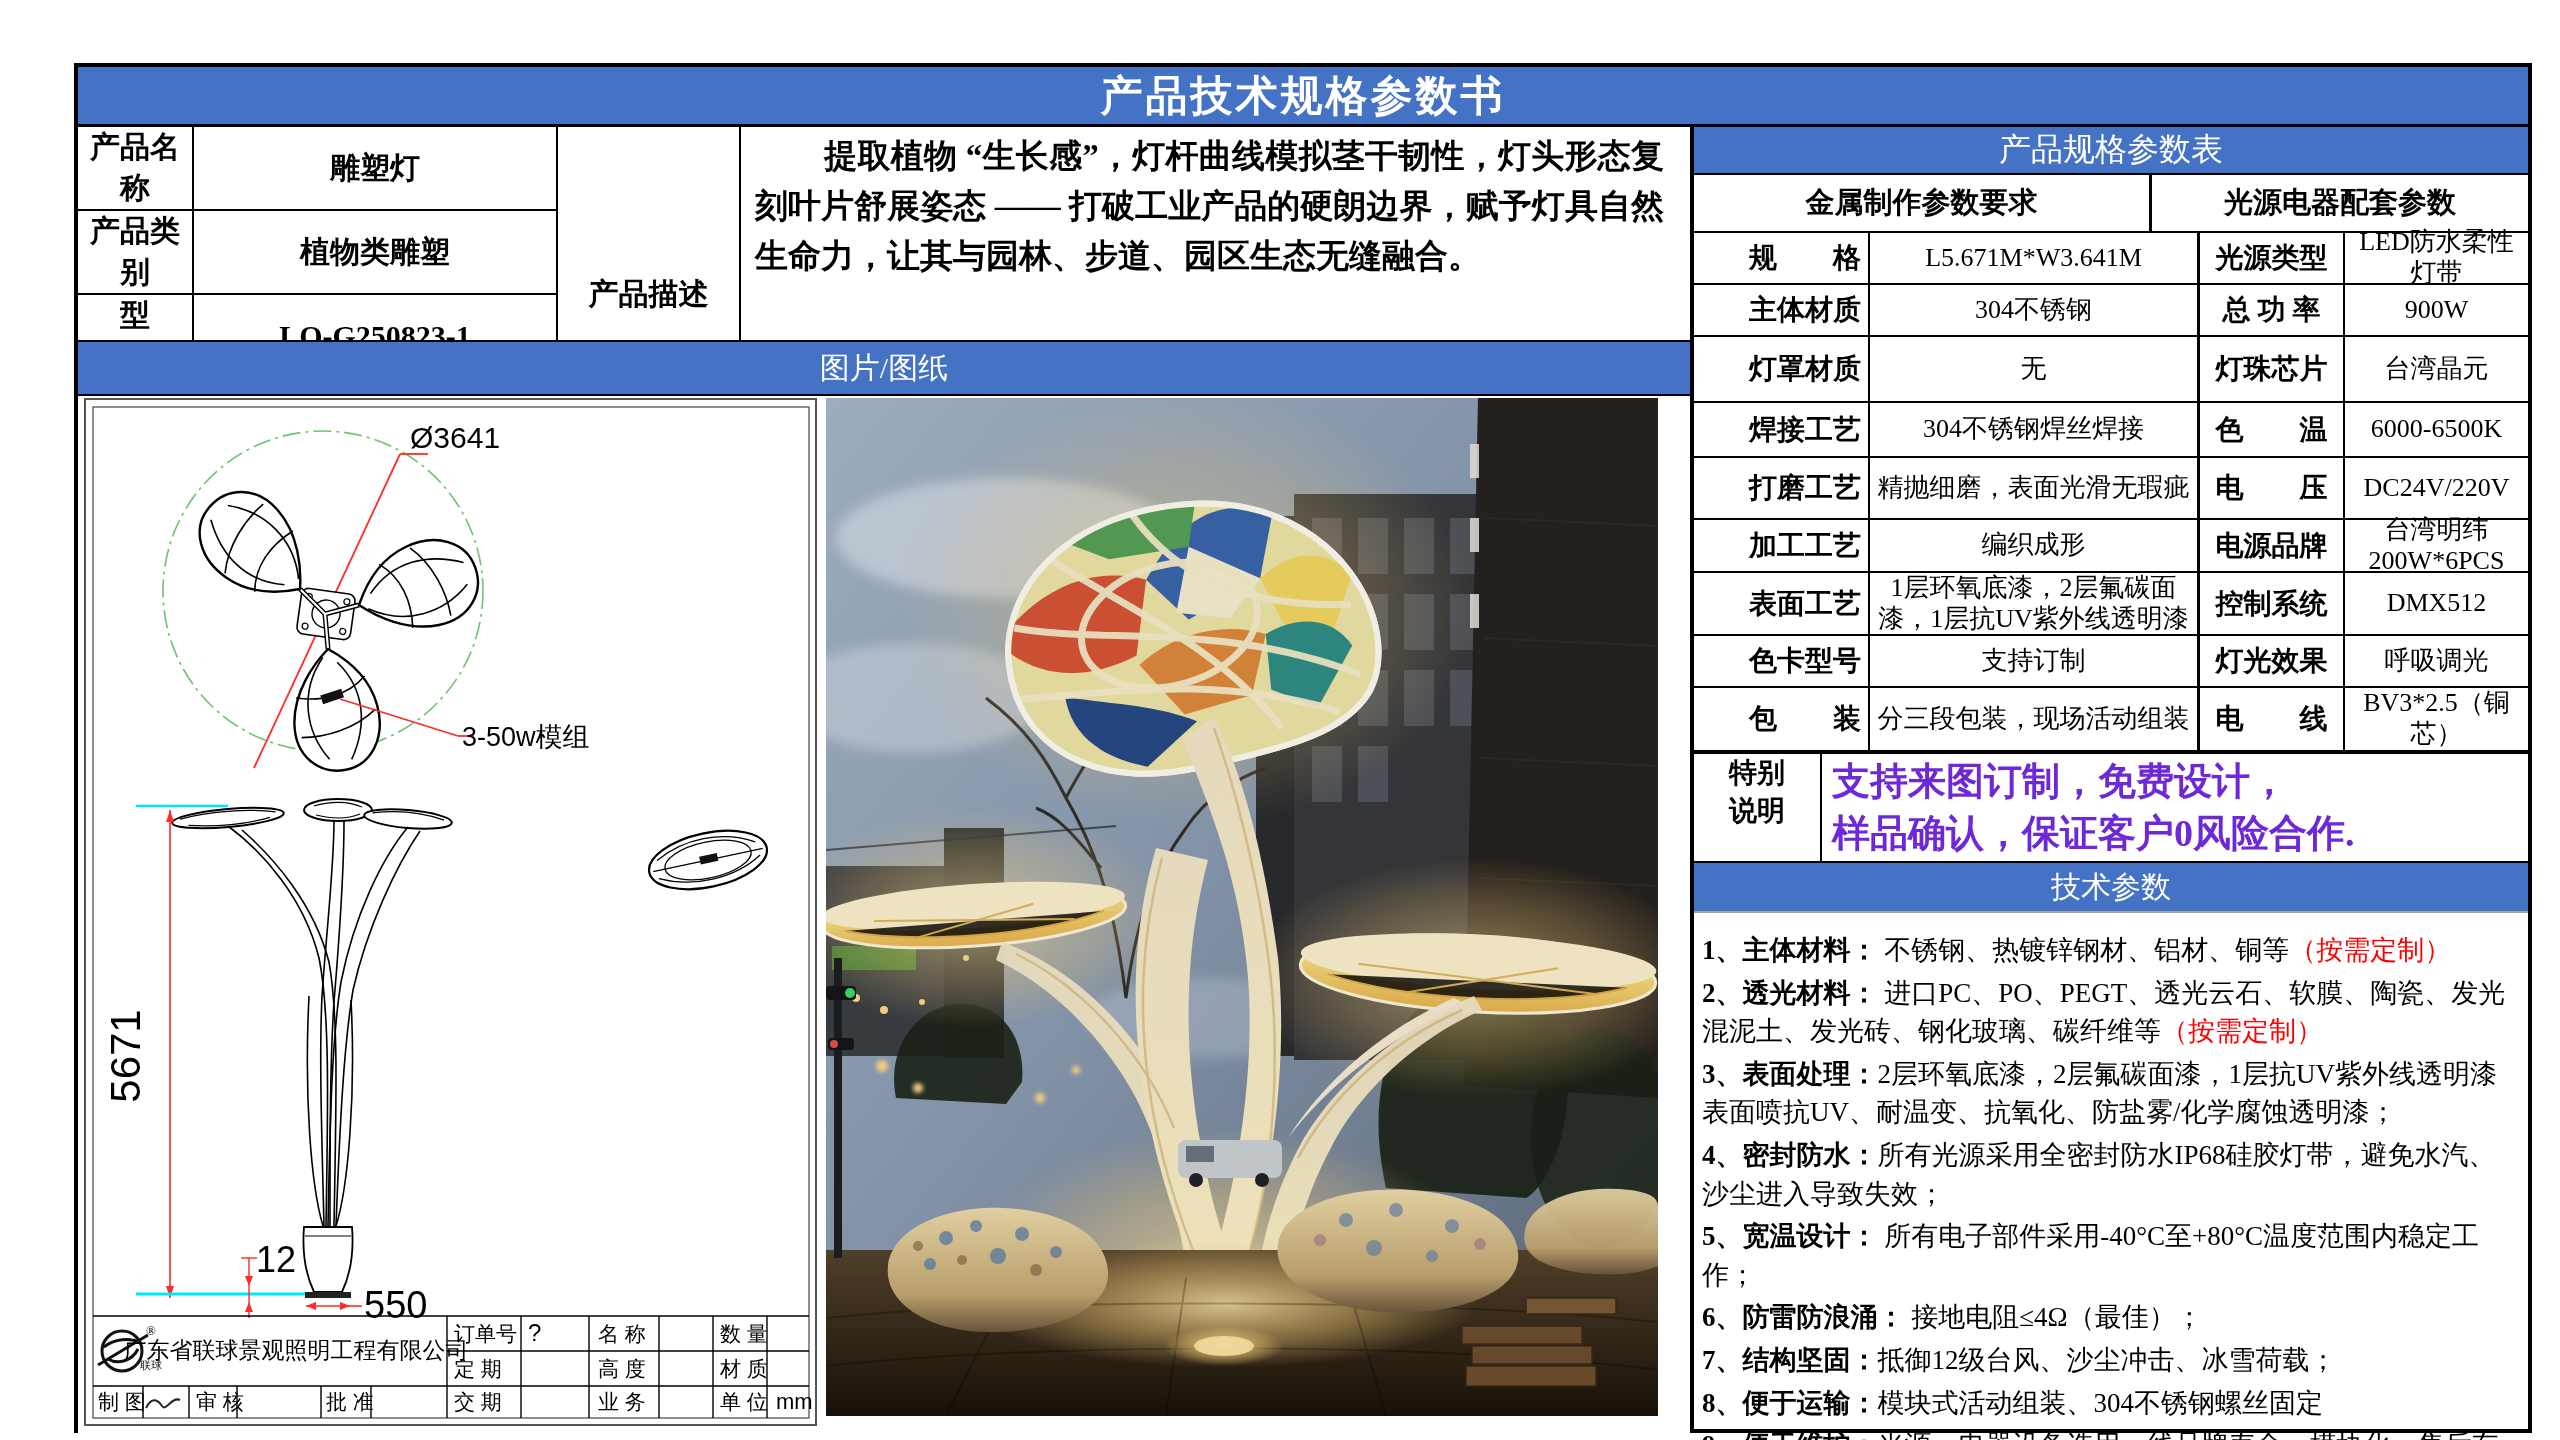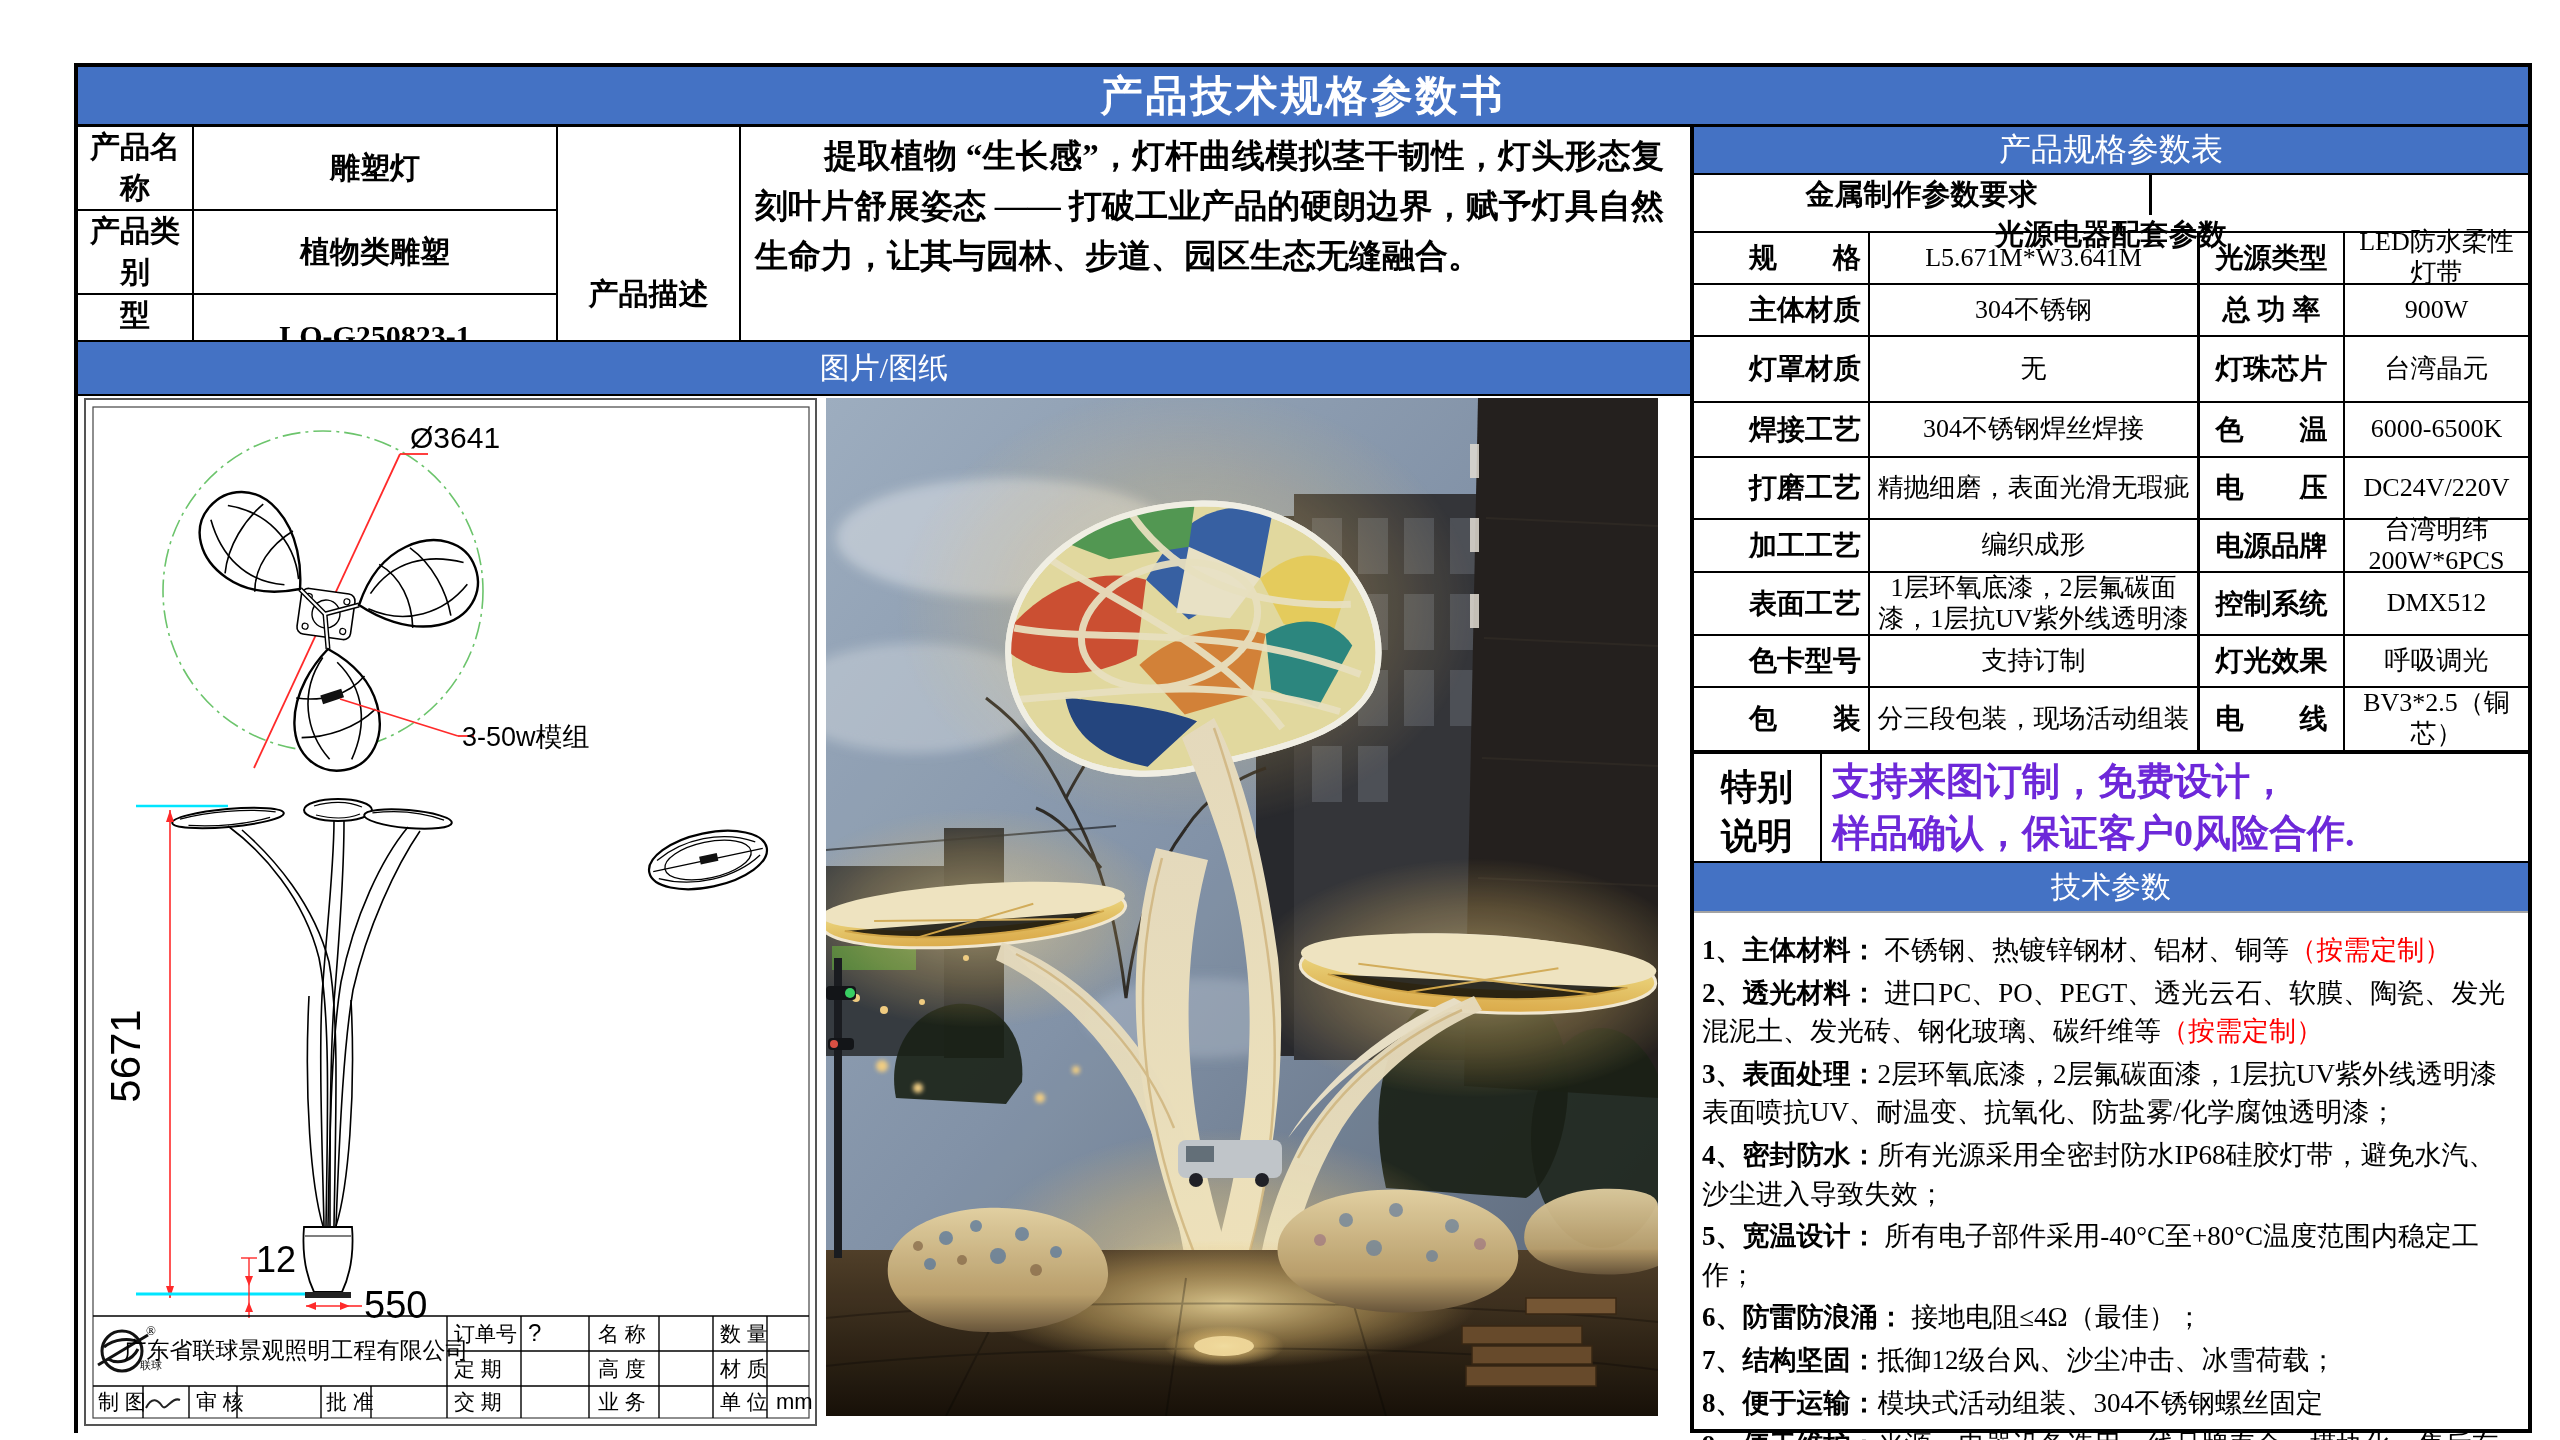--- a/index.html
+++ b/index.html
@@ -19,33 +19,33 @@
   .info .desc p{margin:0;text-indent:2.1em;font-size:33px;line-height:50px;font-weight:600;text-align:justify;}
   .mediaband{position:absolute;left:0;top:273px;width:1612px;height:56px;background:#4472c4;color:#fff;
     display:flex;align-items:center;justify-content:center;font-size:30px;border-top:2px solid #000;border-bottom:2px solid #000;box-sizing:border-box;}
   .media{position:absolute;left:0;top:329px;width:1612px;height:1160px;background:#fff;}
   .drawing{position:absolute;left:0;top:0;}
   .photo{position:absolute;left:748px;top:2px;}
   
   .rpanel{position:absolute;left:1612px;top:60px;right:0;bottom:0;border-left:4px solid #000;box-sizing:border-box;background:#fff;}
   .rp-header{height:48px;background:#4472c4;color:#fff;display:flex;align-items:center;justify-content:center;
     font-size:32px;border-bottom:2px solid #000;box-sizing:border-box;}
-  .rp-group{height:58px;display:flex;border-bottom:2px solid #000;box-sizing:border-box;flex-direction:column;}
+  .rp-group{height:58px;display:flex;border-bottom:2px solid #000;box-sizing:border-box;}
   .rp-group div{display:flex;align-items:center;justify-content:center;font-size:29px;font-weight:600;box-sizing:border-box;}
   .rp-group .g1{width:458px;border-right:3px solid #000;}
   .rp-group .g2{flex:1;}
   .rp-row{display:flex;border-bottom:2px solid #000;box-sizing:border-box;}
   .rp-row .c{display:flex;align-items:center;justify-content:center;text-align:center;box-sizing:border-box;line-height:1.18;}
   .rp-row .l1{width:128px;border-right:2px solid #000;font-size:28px;font-weight:600;margin-left:48px;}
   .rp-row .v1{width:330px;border-right:3px solid #000;font-size:26px;padding:0 6px;}
   .rp-row .l2{width:145px;border-right:2px solid #000;font-size:28px;font-weight:600;}
   .rp-row .v2{flex:1;font-size:26px;padding:0 4px;}
   .rp-special{display:flex;height:110px;border-top:1px solid #000;border-bottom:2px solid #000;box-sizing:border-box;}
-  .rp-special .sl{width:128px;border-right:2px solid #000;display:flex;align-items:flex-end;justify-content:center;
-    font-size:36px;font-weight:600;box-sizing:border-box;}
+  .rp-special .sl{width:128px;border-right:2px solid #000;display:flex;align-items:flex-start;justify-content:center;
+    font-size:28px;font-weight:600;box-sizing:border-box;}
   .rp-special .sl span{display:inline-block;width:2.15em;text-align:center;}
   .rp-special .sv{flex:1;color:#6d28d9;font-size:38px;font-weight:bold;display:flex;flex-direction:column;justify-content:center;
     padding-left:10px;line-height:1.35;}
   .rp-tech-header{height:50px;background:#4472c4;color:#fff;display:flex;align-items:center;justify-content:center;
     font-size:30px;border-bottom:2px solid #a3a3a3;box-sizing:border-box;}
   .rp-tech{padding:18px 10px 6px 8px;font-size:27px;line-height:1.43;}
   .rp-tech .ti{margin-bottom:4px;}
   .rp-tech b{font-weight:700;}
   .red{color:#fe0000;}
   text{font-family:"Liberation Sans","DejaVu Sans",sans-serif;}

